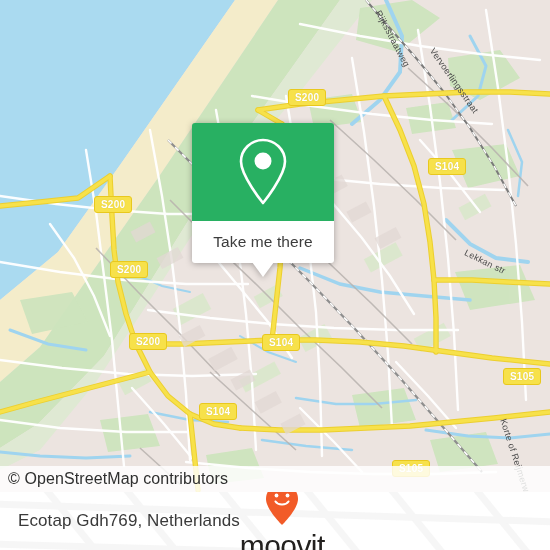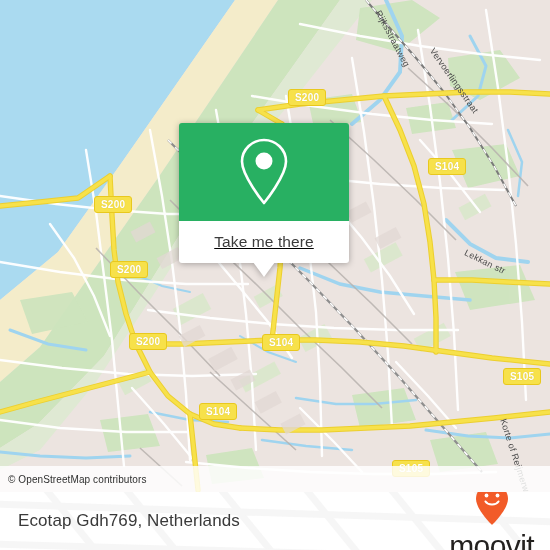--- a/index.html
+++ b/index.html
@@ -54,25 +54,24 @@
     font-size: 9px;
     color: #4a4a4a;
     white-space: nowrap;
     letter-spacing: 0.3px;
     font-family: "Liberation Sans", sans-serif;
   }
 
   
   #callout {
     position: absolute;
-    left: 179px;
+    left: 192px;
     top: 123px;
-    width: 170px;
+    width: 142px;
     filter: drop-shadow(0 1px 3px rgba(0,0,0,0.30));
-    text-decoration: underline;
   }
   #callout-top {
     background: #28b062;
     border-radius: 3px 3px 0 0;
     height: 98px;
     display: flex;
     align-items: center;
     justify-content: center;
   }
   #callout-bottom {
@@ -107,36 +106,35 @@
     top: 466px;
     width: 100%;
     height: 26px;
     background: rgba(255,255,255,0.82);
     display: flex;
     align-items: center;
     box-sizing: border-box;
     padding-left: 8px;
   }
   #attribution span {
-    font-size: 10px;
+    font-size: 16px;
     color: #2f2f2f;
     letter-spacing: 0.1px;
   }
 
   
   #footer {
     position: absolute;
     left: 0;
     top: 492px;
     width: 550px;
     height: 58px;
     background: #ffffff;
     display: flex;
     align-items: center;
-    justify-content: space-between;
     box-sizing: border-box;
     padding: 0 16px 0 18px;
     overflow: hidden;
   }
   #footer-watermark {
     position: absolute;
     left: 0; top: 0;
     width: 550px; height: 58px;
     opacity: 0.5;
     pointer-events: none;

